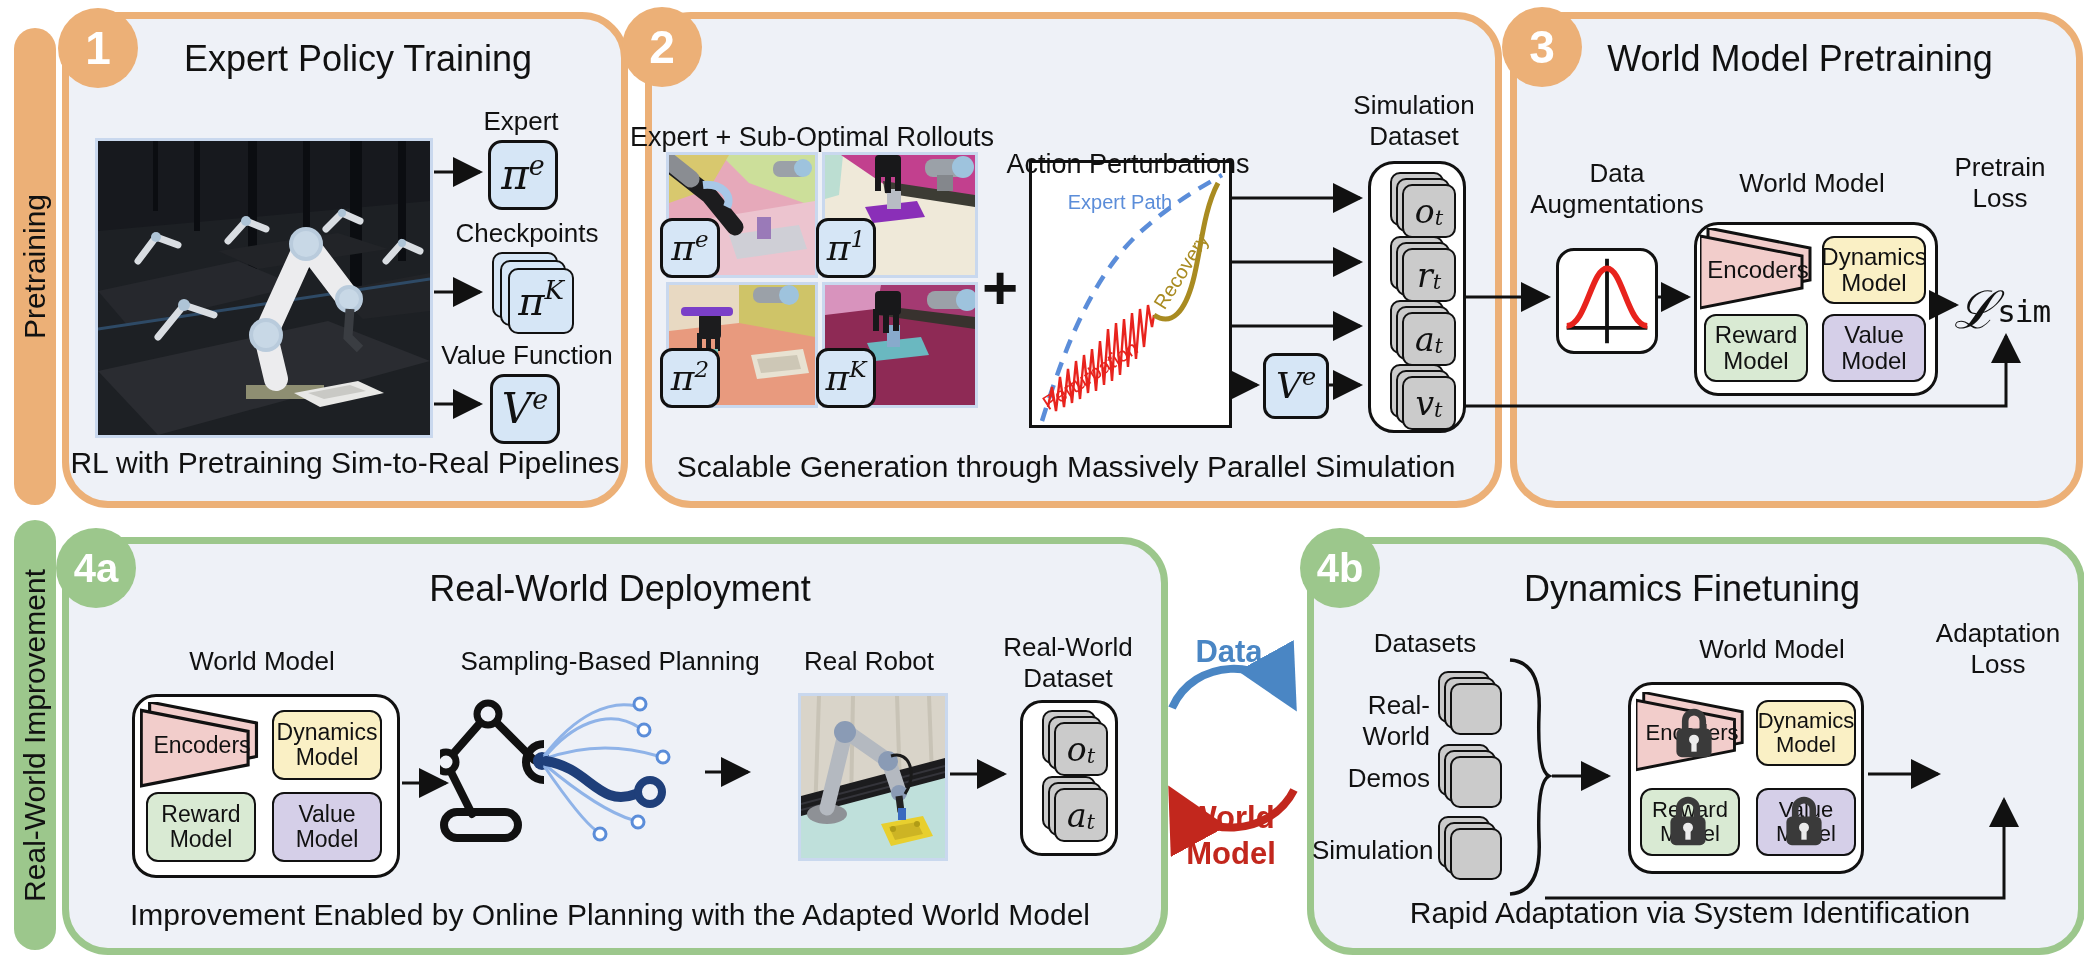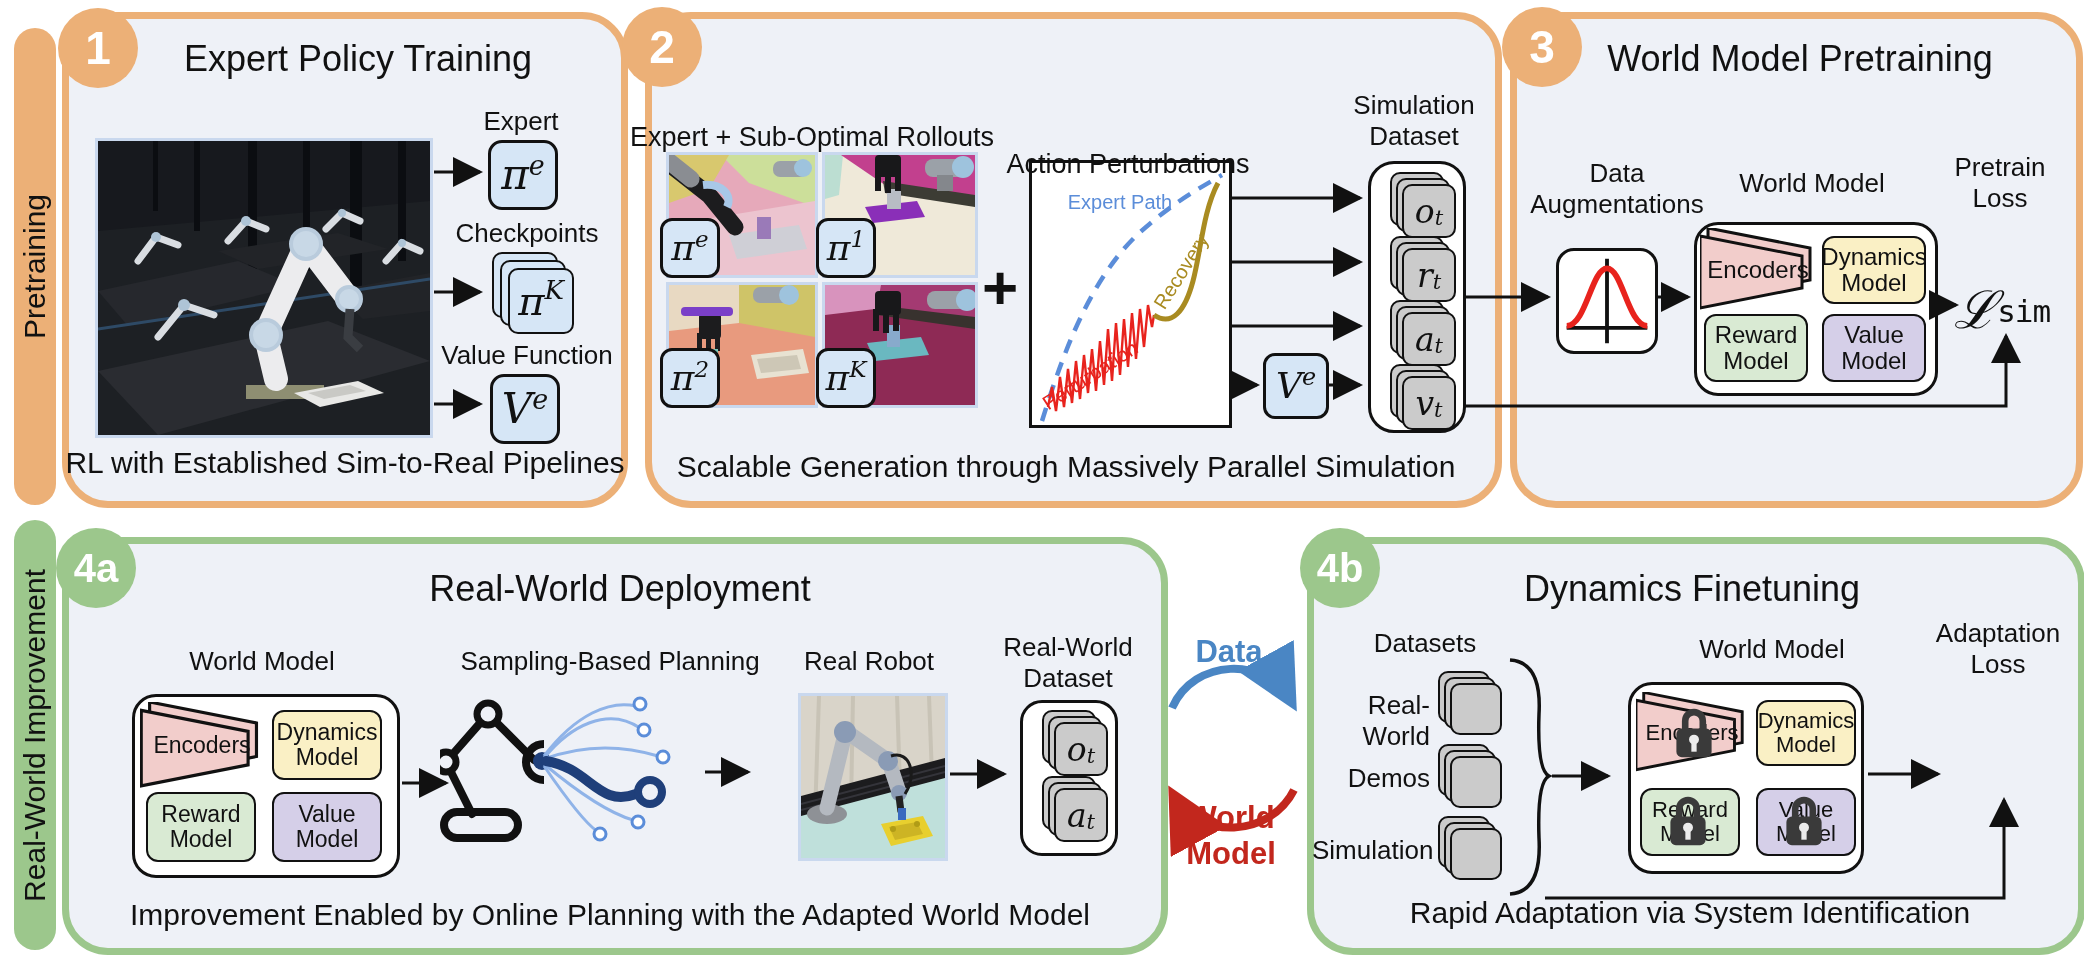--- a/index.html
+++ b/index.html
@@ -144,21 +144,21 @@
     <div class="top" style="left:16px;top:16px;width:62px;height:62px;">
       <span class="m" style="font-size:40px;">π</span>
         <sup style="font-family:'DejaVu Serif',serif;font-style:italic;font-size:26px;margin-top:-22px;">K</sup>
     </div>
   </div>
   <div class="lbl" style="left:527px;top:340px;">Value Function</div>
   <div class="chip" style="left:490px;top:374px;width:64px;height:64px;">
     <span class="m">V</span>
       <sup>e</sup>
   </div>
-  <div class="caption" style="left:345px;top:446px;">RL with Established Sim-to-Real Pipelines</div>
+  <div class="caption" style="left:345px;top:446px;">RL with Pretraining Sim-to-Real Pipelines</div>
 
   <div class="panel orange" style="left:645px;top:12px;width:843px;height:482px;"></div>
   <div class="badge orange" style="left:622px;top:7px;width:80px;height:80px;font-size:46px;">
       <span>2</span>
     </div>
   <div class="lbl" style="left:812px;top:122px;font-size:27px;">Expert + Sub-Optimal Rollouts</div>
 
   <div class="photo-frame" style="left:666px;top:152px;width:146px;height:120px;">
     <svg width="146" height="120" viewBox="0 0 146 120">
       <rect width="146" height="120" fill="#e6a9ba"></rect>

